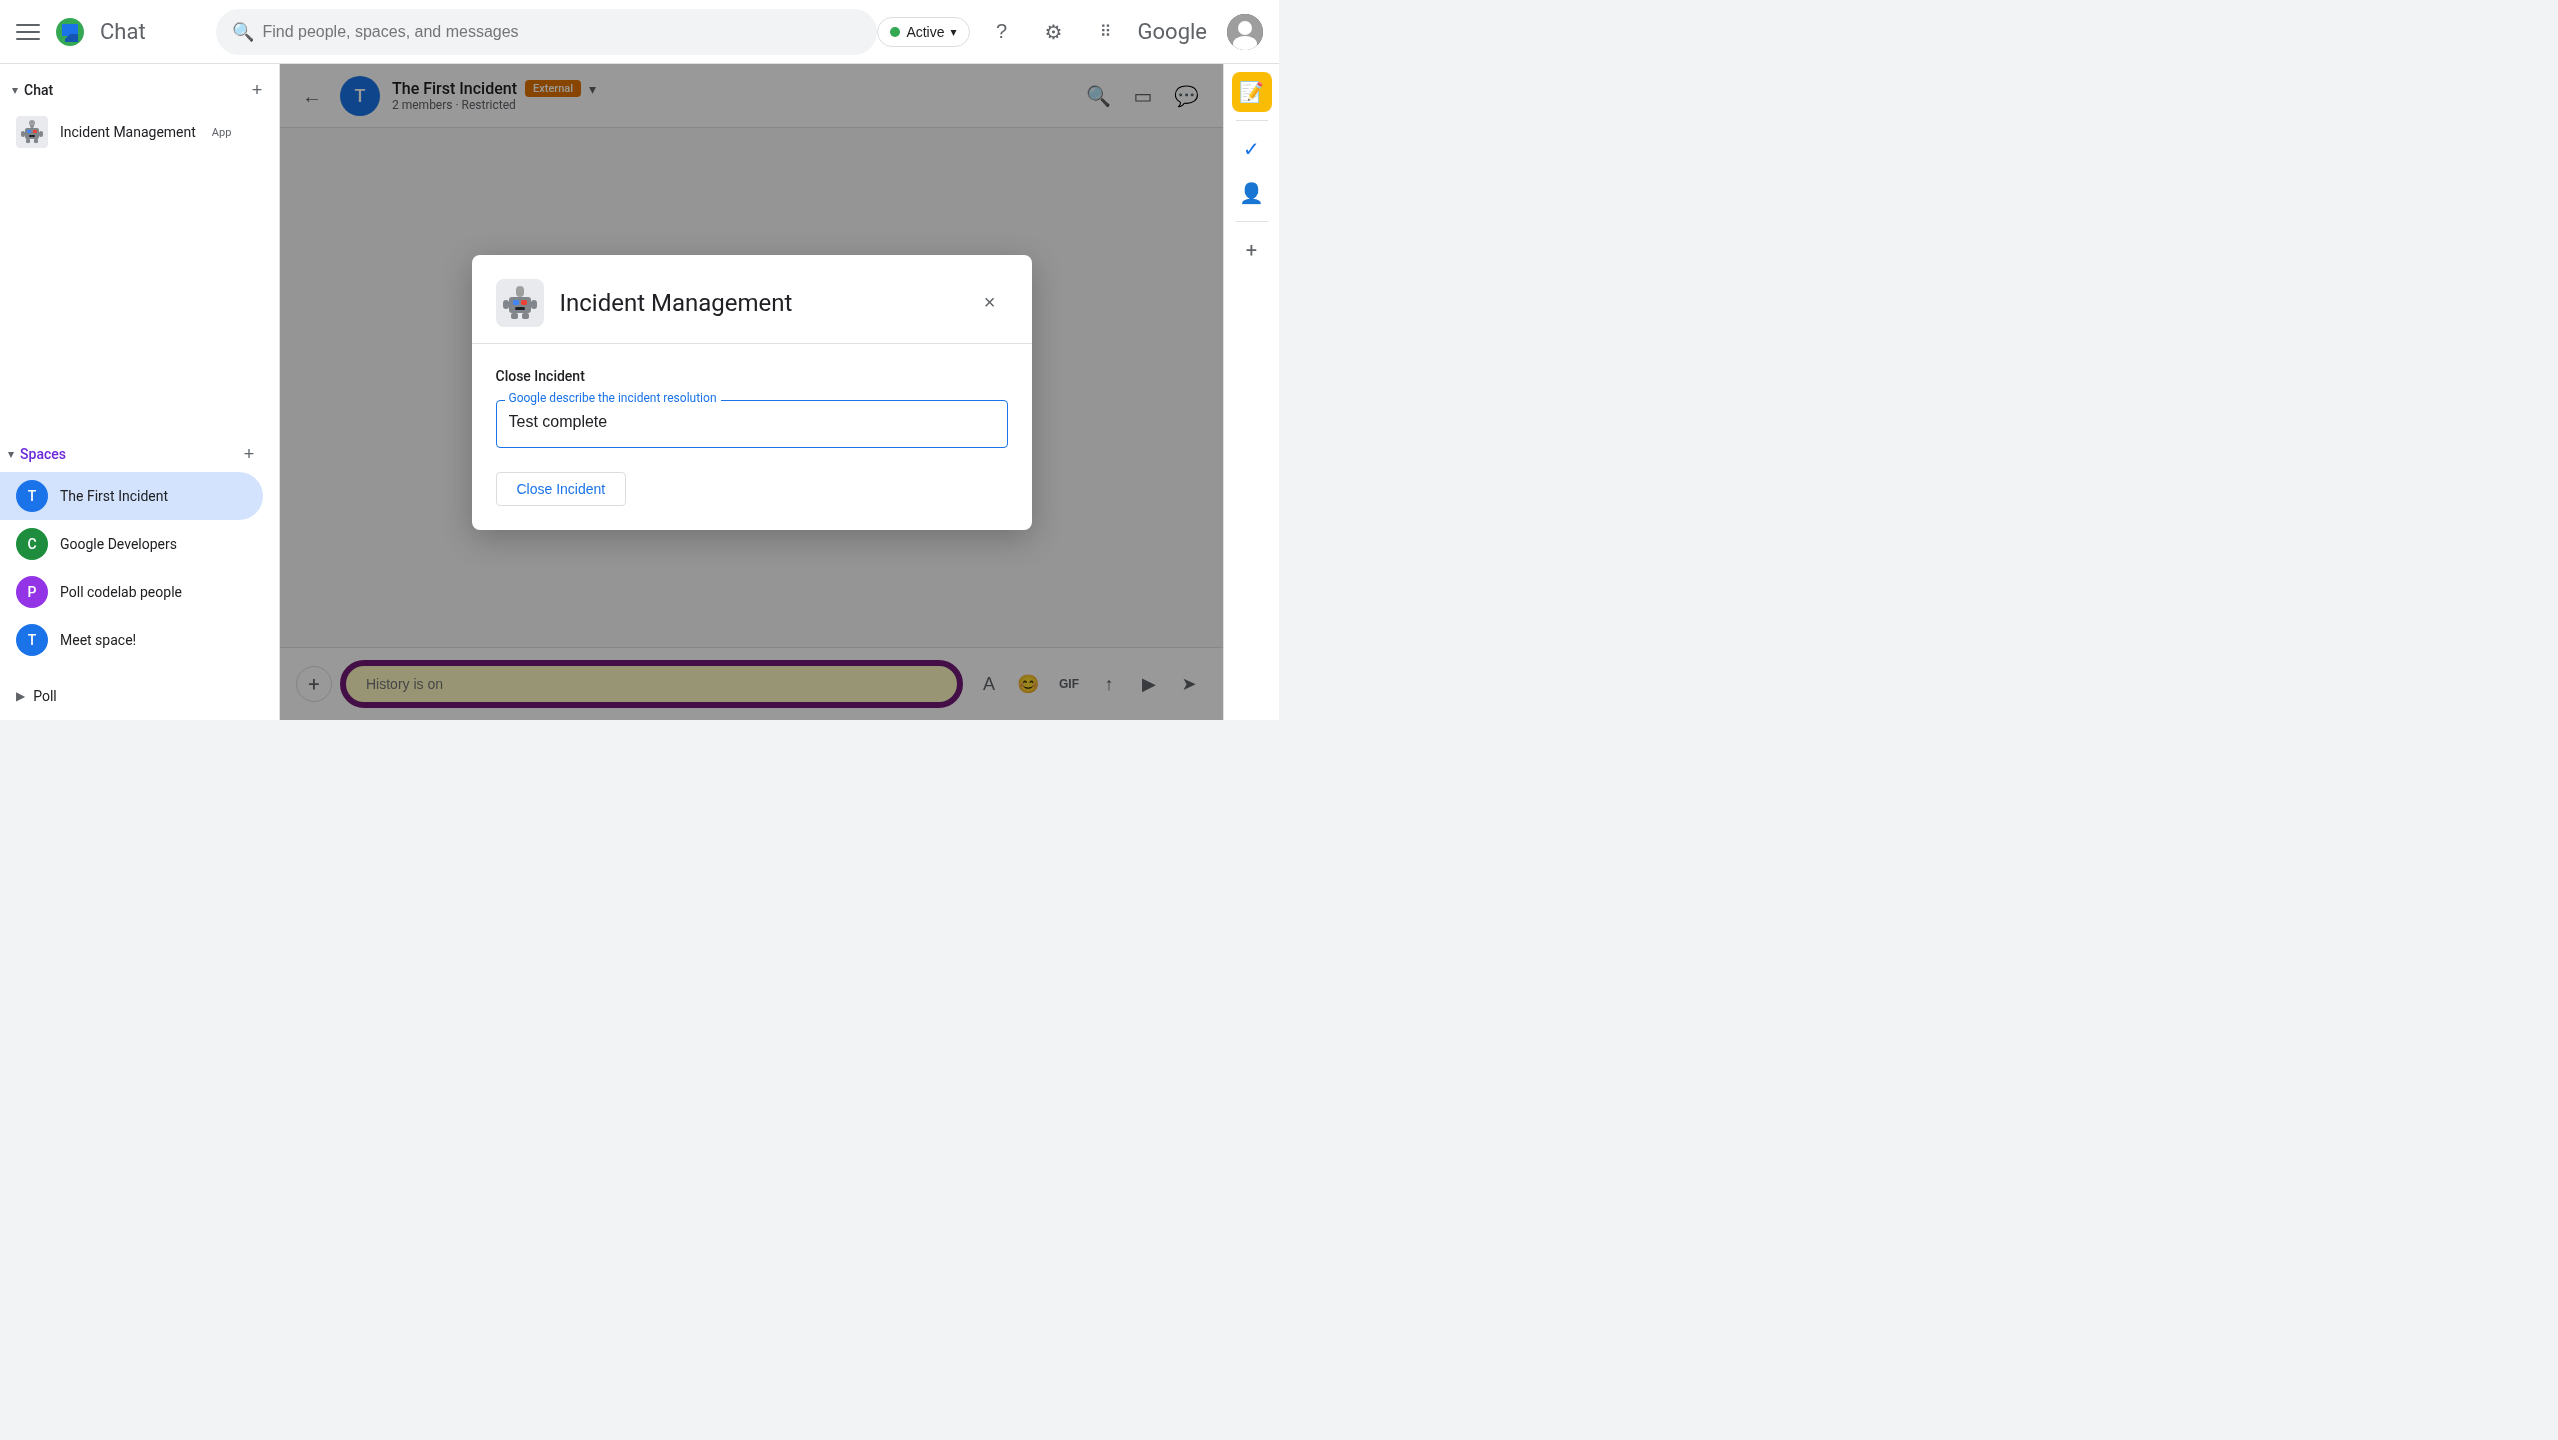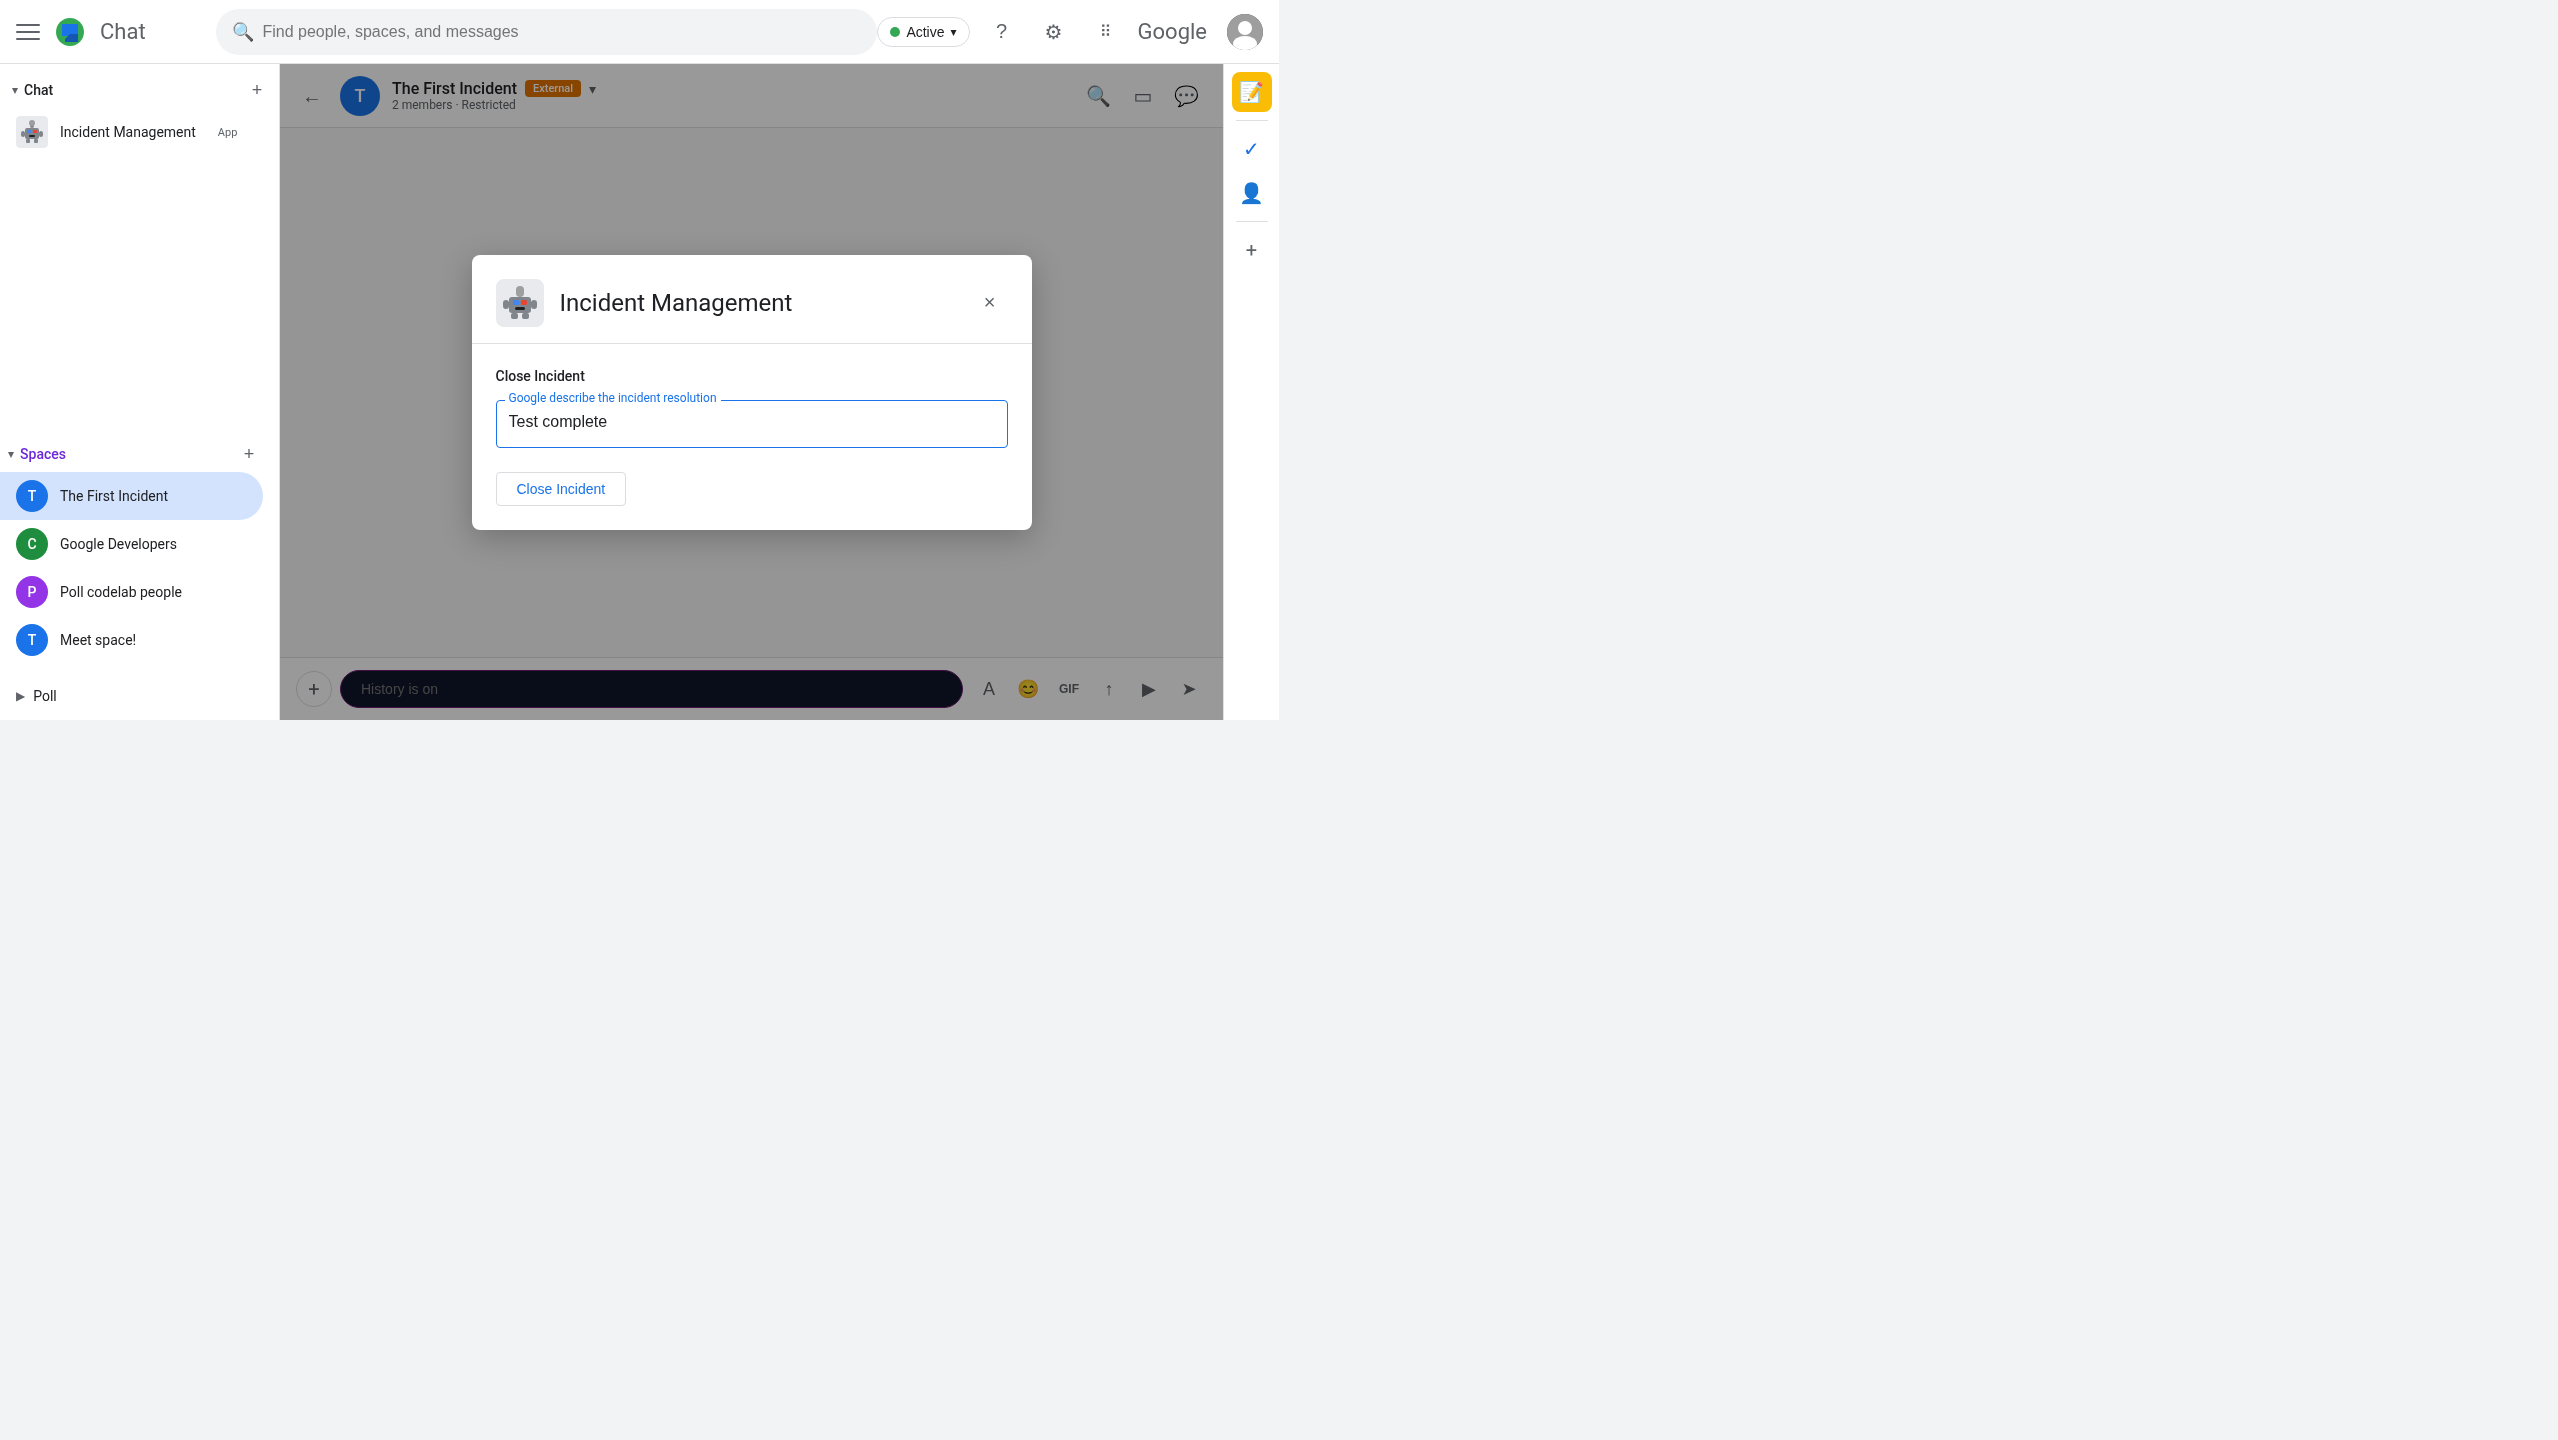--- a/index.html
+++ b/index.html
@@ -259,23 +259,23 @@
       border-top: 1px solid #e0e0e0;
       display: flex; align-items: center; gap: 8px;
     }
     .chat-input-add {
       width: 36px; height: 36px; border-radius: 50%;
       display: flex; align-items: center; justify-content: center;
       cursor: pointer; font-size: 20px; color: #5f6368;
       border: 1px solid #dadce0; background: #fff;
     }
     .chat-input-field {
-      flex: 1; border: 1px solid #701a75; border-radius: 24px;
+      flex: 1; border: 6px solid #701a75; border-radius: 24px;
       padding: 10px 20px; font-size: 14px; color: #80868b;
-      background: #0f172a; outline: none;
+      background: #fef9c3; outline: none;
     }
     .chat-input-actions {
       display: flex; gap: 4px; align-items: center;
     }
     .chat-input-icon-btn {
       width: 36px; height: 36px; border-radius: 50%;
       display: flex; align-items: center; justify-content: center;
       cursor: pointer; font-size: 18px; color: #5f6368;
       border: none; background: transparent;
     }
@@ -385,21 +385,21 @@
             <rect x="13" y="19" width="6" height="2" rx="1" fill="#202124"></rect>
             <rect x="14" y="7" width="4" height="5" rx="2" fill="#80868b"></rect>
             <circle cx="16" cy="7" r="3" fill="#9e9e9e"></circle>
             <rect x="5" y="15" width="4" height="6" rx="2" fill="#80868b"></rect>
             <rect x="23" y="15" width="4" height="6" rx="2" fill="#80868b"></rect>
             <rect x="10" y="23" width="4" height="4" rx="1" fill="#80868b"></rect>
             <rect x="18" y="23" width="4" height="4" rx="1" fill="#80868b"></rect>
           </svg>
         </div>
         <span style="font-size:14px;color:#202124;">Incident Management</span>
-        <span style="font-size:11px;color:#5f6368;margin-left:10px;text-align:center;">App</span>
+        <span style="font-size:11px;color:#5f6368;margin-left:4px;text-align:center;">App</span>
       </div>
     </div>
 
     <div style="flex:1;"></div>
 
     <div class="sidebar-section">
       <div class="sidebar-section-title-row">
         <span style="font-size:12px;color:#5f6368;margin-right:6px;">▾</span>
         <span class="spaces-title">Spaces</span>
         <button class="sidebar-add-btn">+</button>

